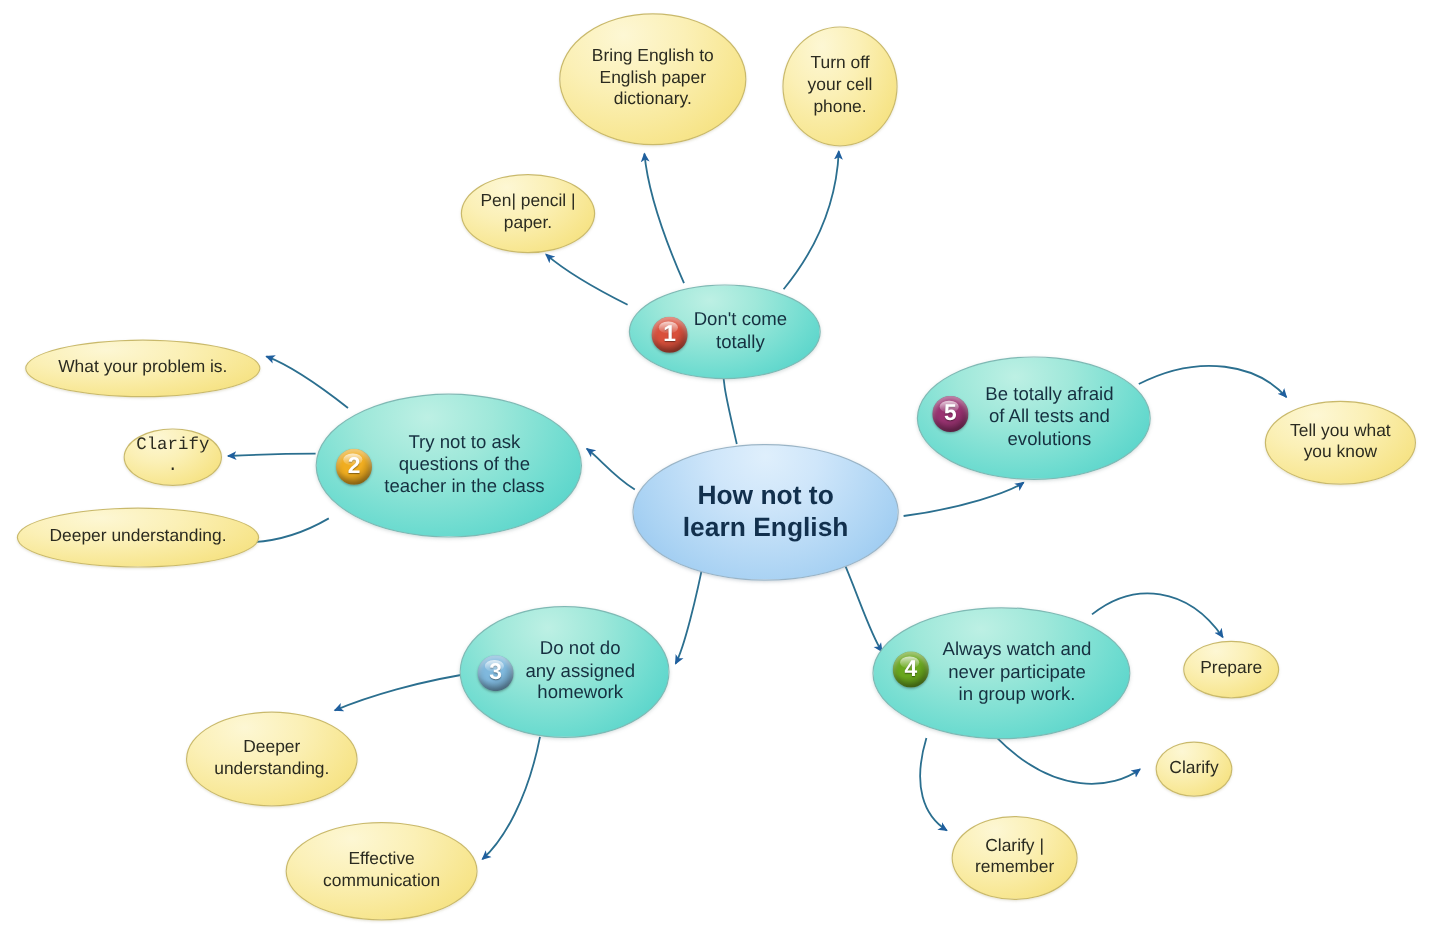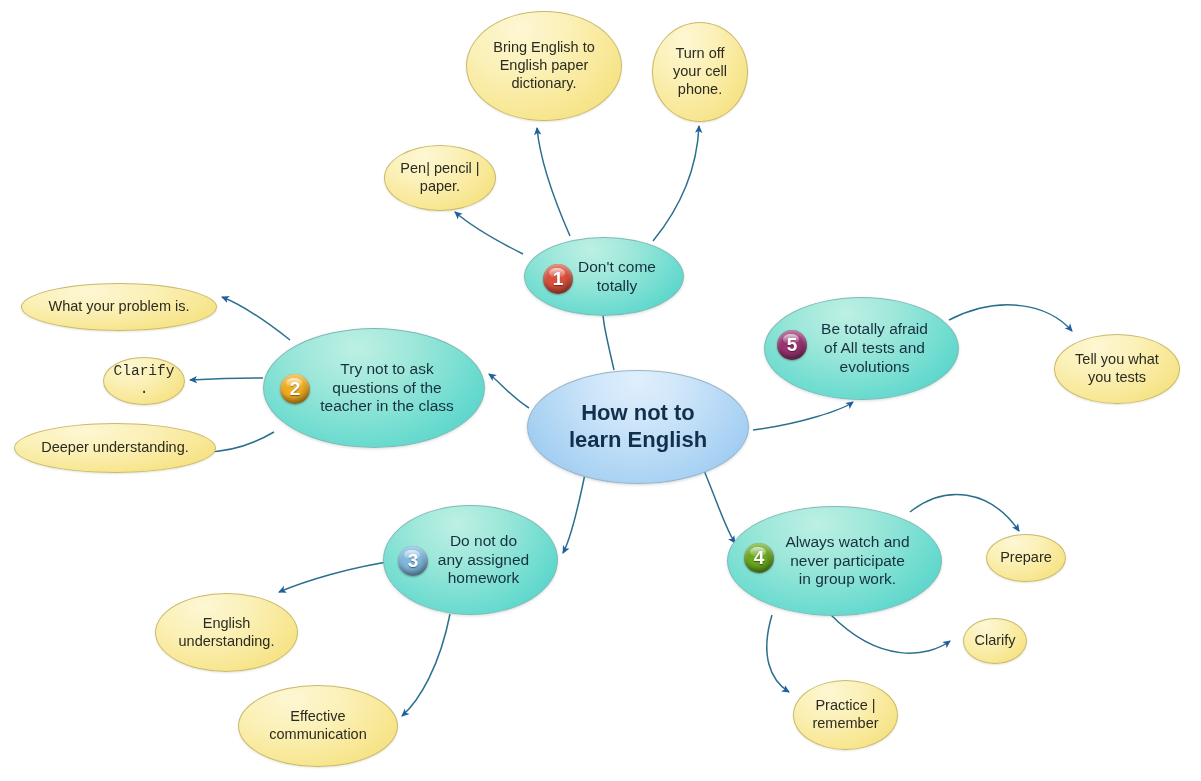--- a/index.html
+++ b/index.html
@@ -167,25 +167,25 @@
 English paper
 dictionary.</span></div>
       <div class="node leaf" style="left: 652px; top: 22px; width: 96px; height: 100px;"><span class="label">Turn off
 your cell
 phone.</span></div>
       <div class="node leaf" style="left: 384px; top: 145px; width: 112px; height: 66px;"><span class="label">Pen| pencil |
 paper.</span></div>
       <div class="node leaf" style="left: 21px; top: 283px; width: 196px; height: 48px; align-items: center;"><span class="label">What your problem is.</span></div>
       <div class="node leaf" style="left: 103px; top: 357px; width: 82px; height: 48px; font-family: Liberation Mono, monospace;"><span class="label">Clarify .</span></div>
       <div class="node leaf" style="left: 14px; top: 423px; width: 202px; height: 50px;"><span class="label">Deeper understanding.</span></div>
-      <div class="node leaf" style="left: 155px; top: 593px; width: 143px; height: 79px;"><span class="label">English
+      <div class="node leaf" style="left: 155px; top: 593px; width: 143px; height: 79px;"><span class="label">Deeper
 understanding.</span></div>
       <div class="node leaf" style="left: 238px; top: 685px; width: 160px; height: 82px;"><span class="label">Effective
 communication</span></div>
       <div class="node leaf" style="left: 986px; top: 534px; width: 80px; height: 48px;"><span class="label">Prepare</span></div>
       <div class="node leaf" style="left: 963px; top: 618px; width: 64px; height: 46px;"><span class="label">Clarify</span></div>
-      <div class="node leaf" style="left: 793px; top: 680px; width: 105px; height: 70px;"><span class="label">Practice |
+      <div class="node leaf" style="left: 793px; top: 680px; width: 105px; height: 70px;"><span class="label">Clarify |
 remember</span></div>
       <div class="node leaf" style="left: 1054px; top: 334px; width: 126px; height: 70px;"><span class="label">Tell you what
-you tests</span></div>
+you know</span></div>
     </div>
 
 </div>
 
 </body></html>

